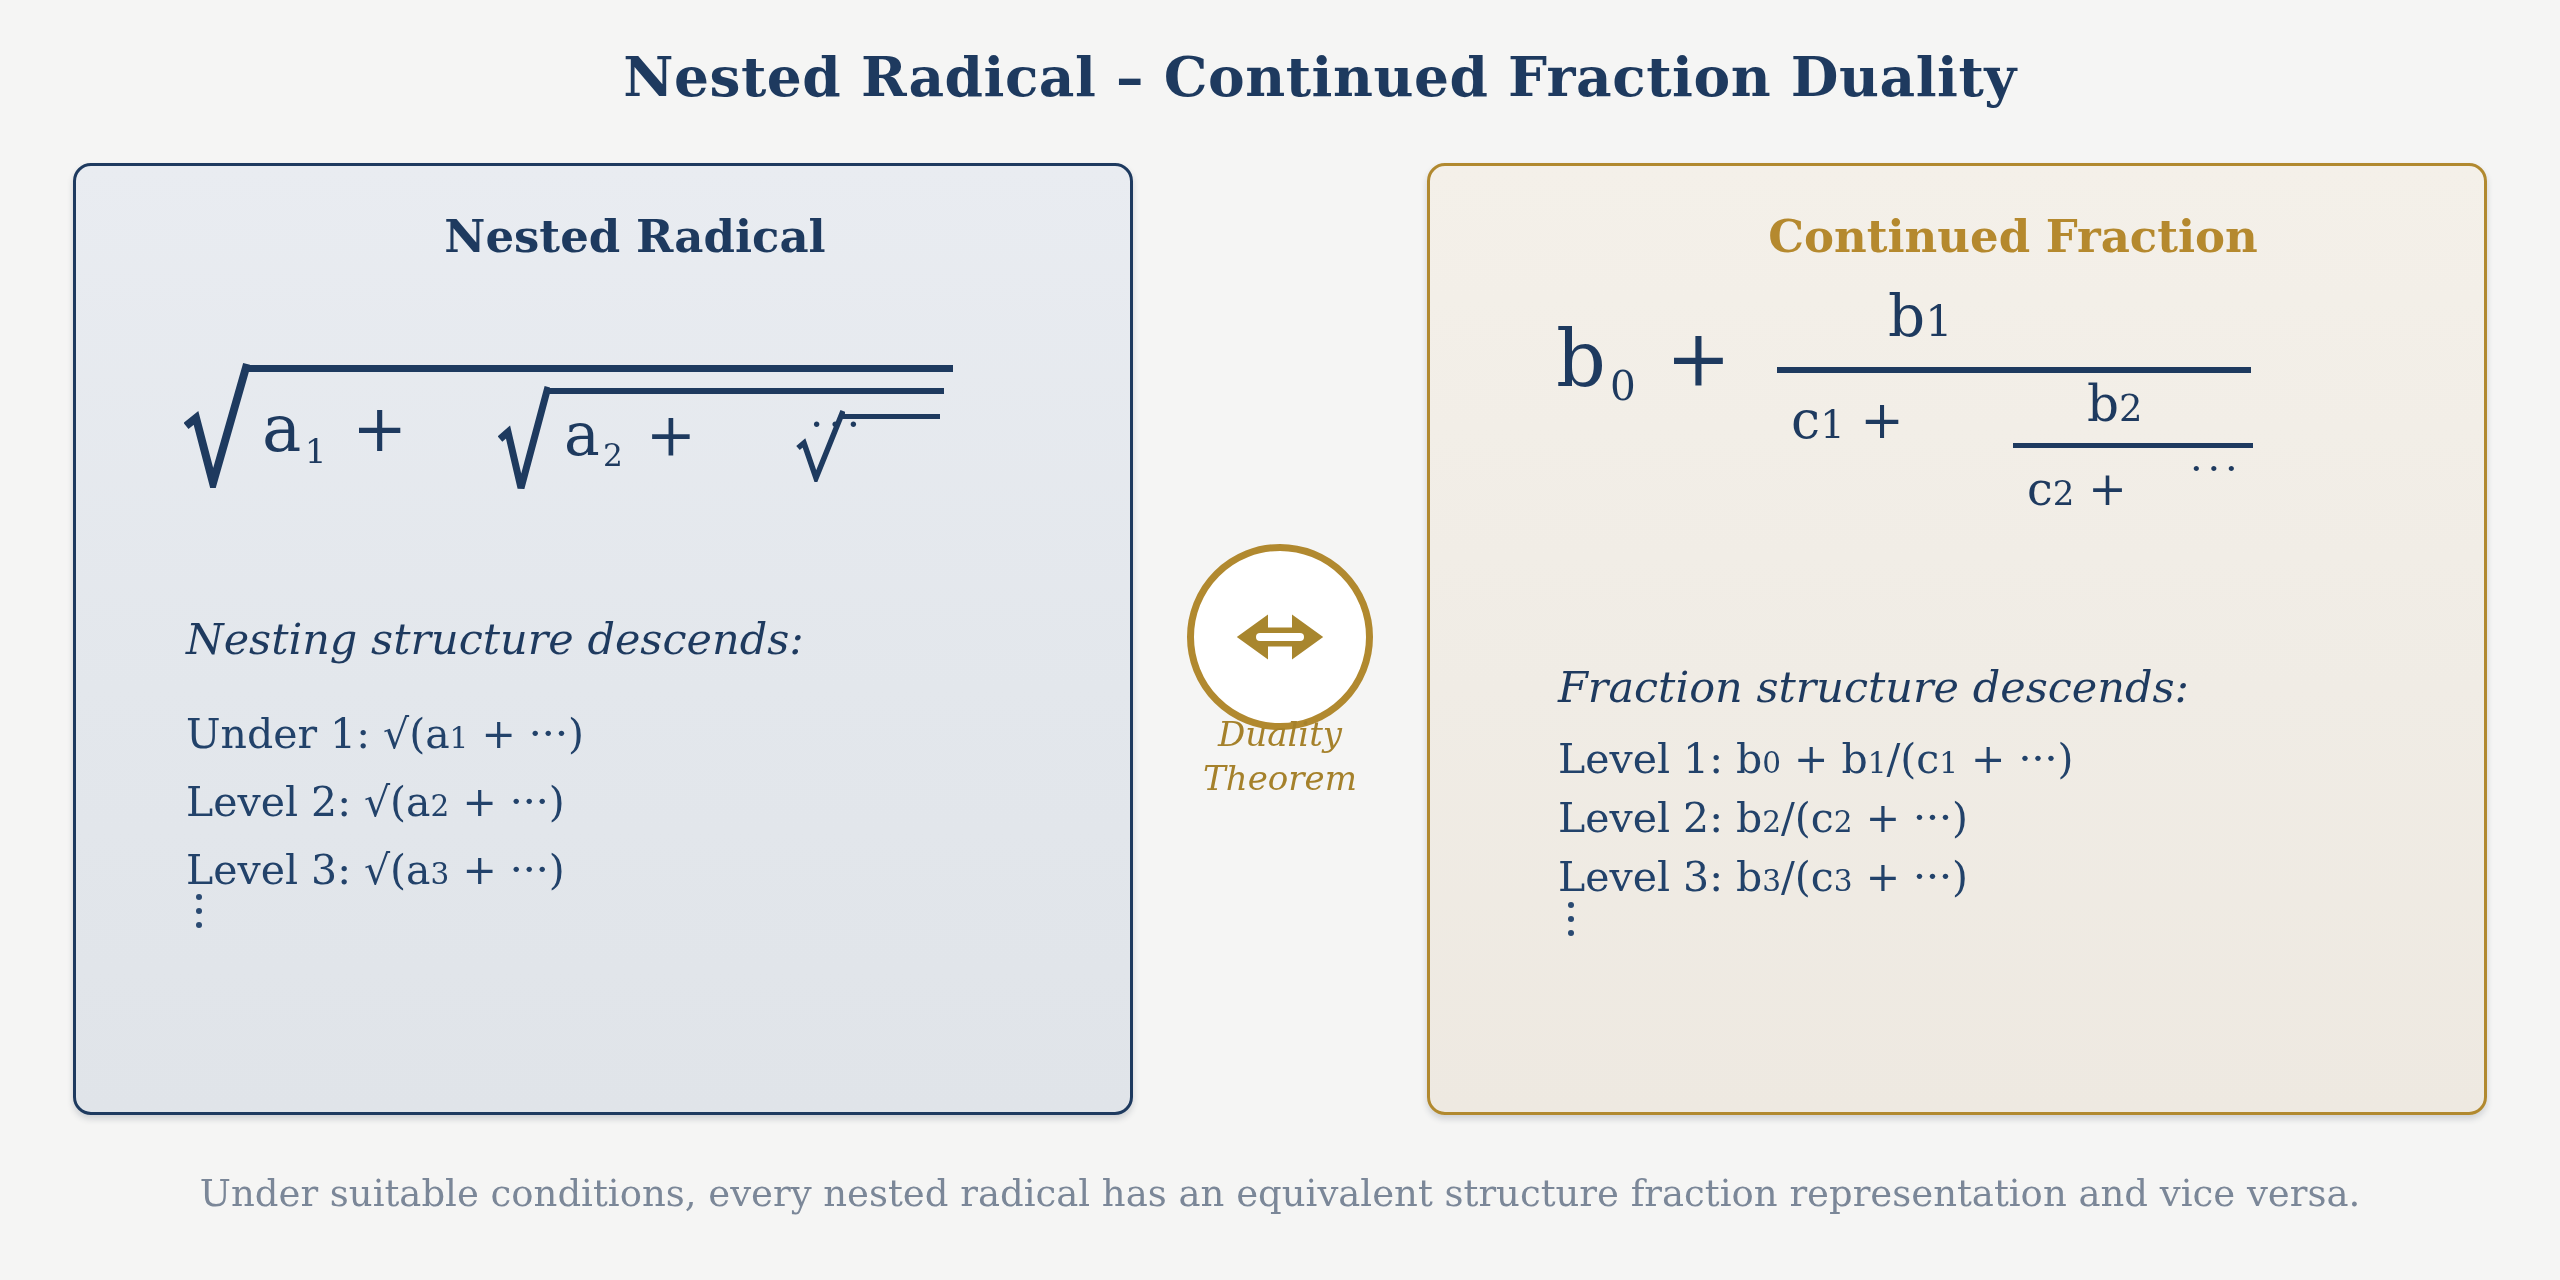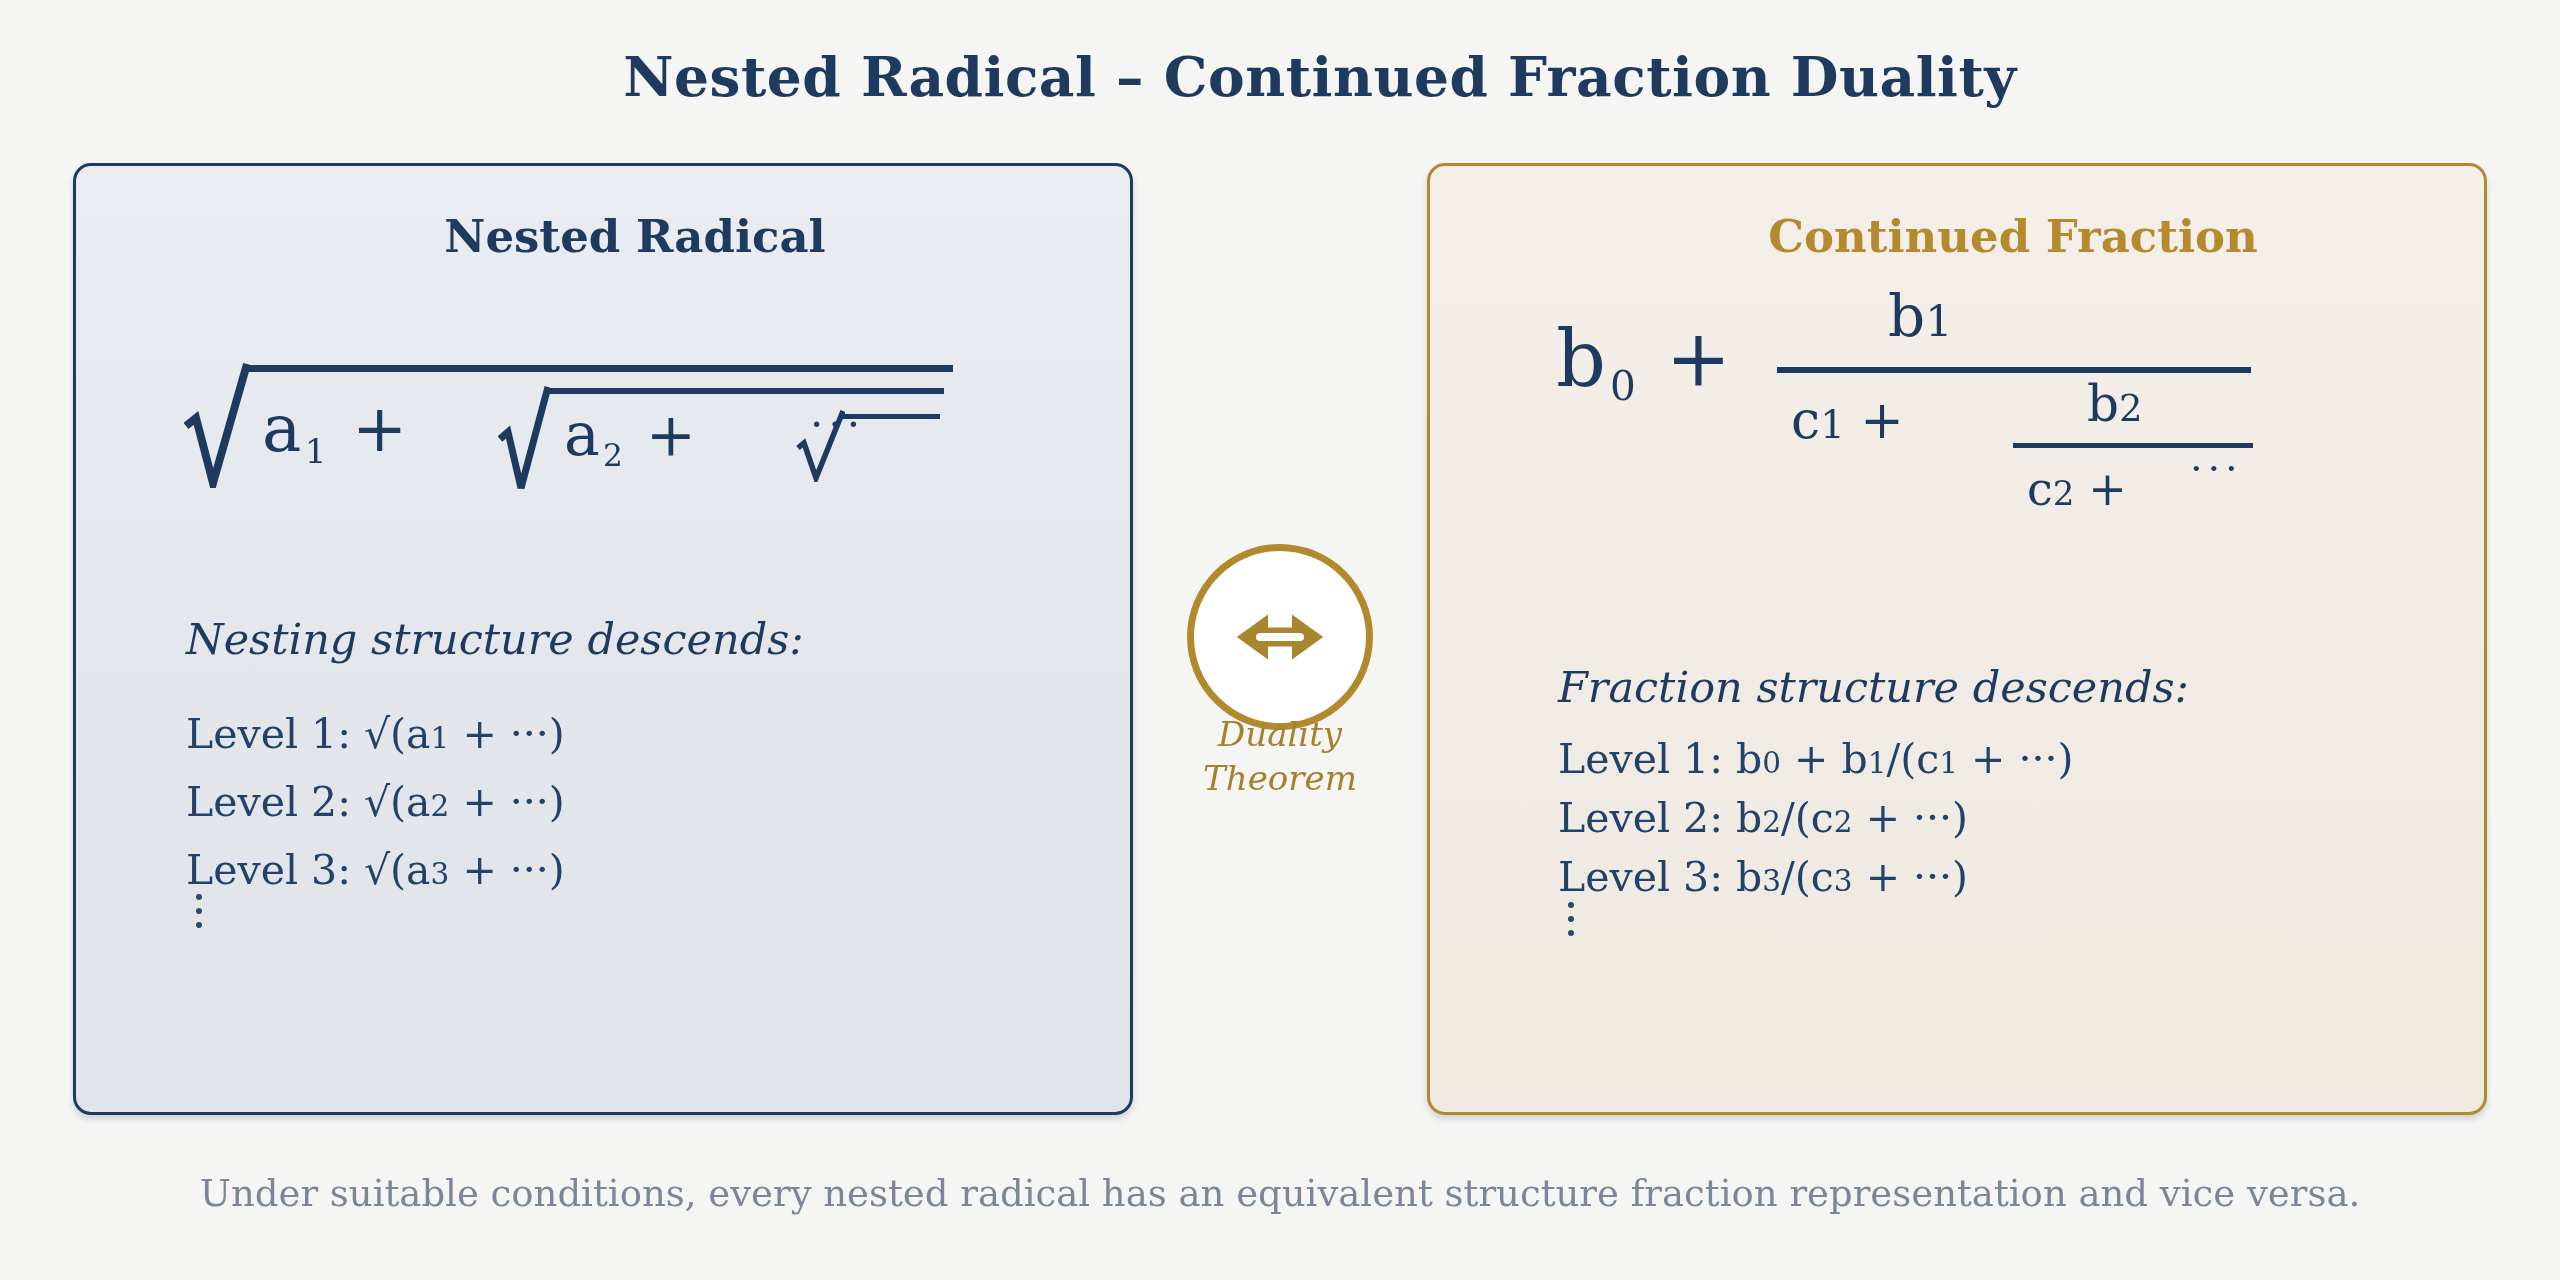--- a/index.html
+++ b/index.html
@@ -88,21 +88,21 @@
 
     <svg class="rsvg" style="left:720px;top:243px" width="49" height="73" viewBox="0 0 49 73">
       <polyline points="2,39 8,34 20,69 47,2" stroke-width="5.5"></polyline>
     </svg>
     <div class="bar" style="left:764px;top:248px;width:100px;height:5px"></div>
     <div class="ftext mdots" style="left:734px;top:238px;font-size:42px">···</div>
   </div>
 
   <div class="list-heading" style="left:110px;top:448px">Nesting structure descends:</div>
   <div class="levels" style="left:110px;top:536px">
-    <div class="level"><span>Level 1: √(a</span><span class="ls">1</span><span> + ···)</span></div>
+    <div class="level"><span>Under 1: √(a</span><span class="ls">1</span><span> + ···)</span></div>
     <div class="level"><span>Level 2: √(a</span><span class="ls">2</span><span> + ···)</span></div>
     <div class="level"><span>Level 3: √(a</span><span class="ls">3</span><span> + ···)</span></div>
   </div>
   <div class="vdots" style="left:120px;top:728px">
       <i></i>
       <i></i>
       <i></i>
     </div>
 </div>
 

